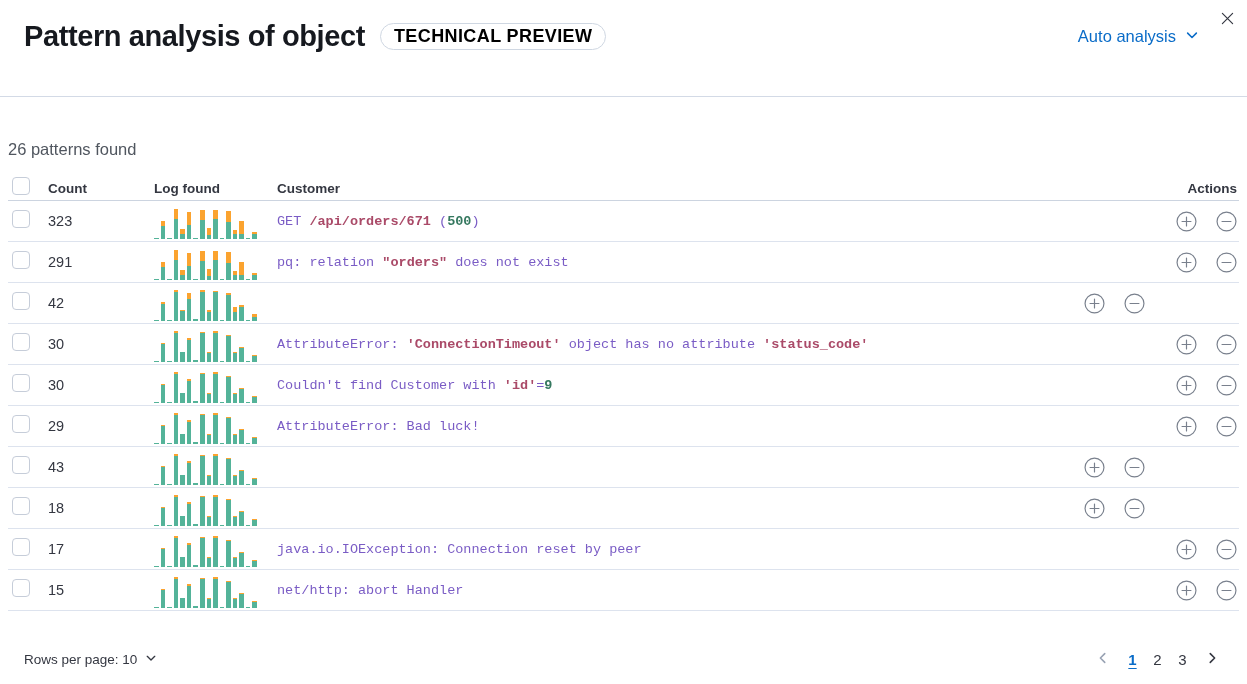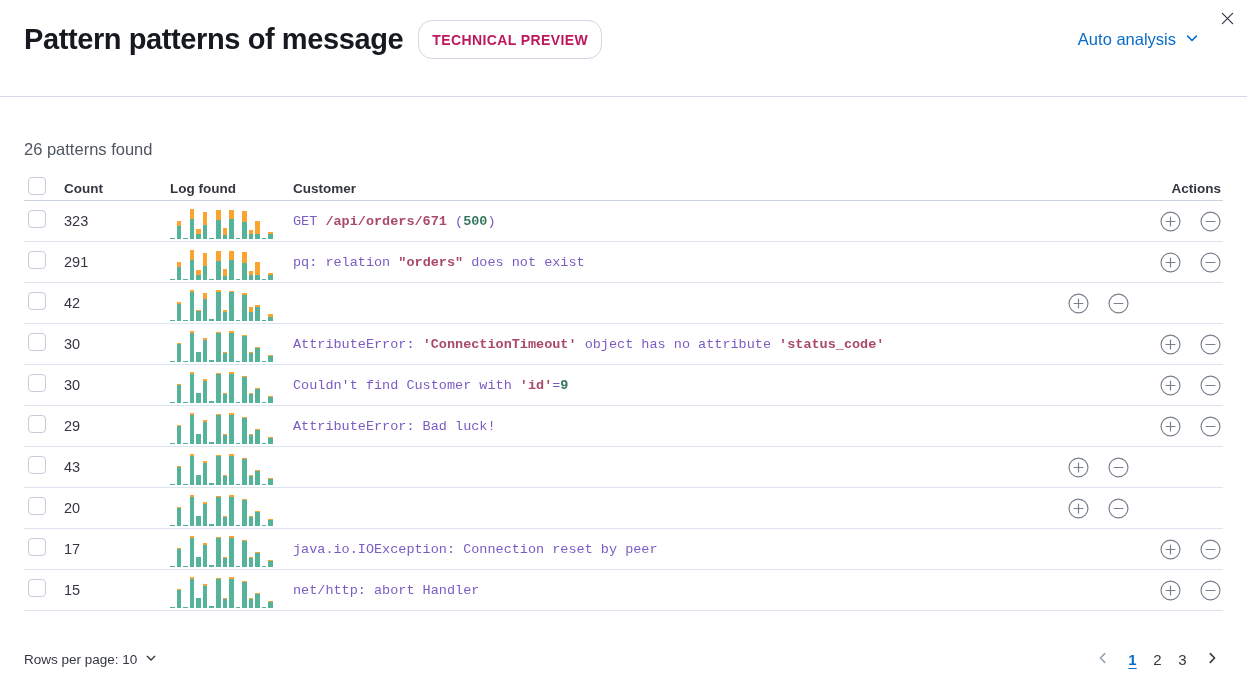--- a/index.html
+++ b/index.html
@@ -9,38 +9,38 @@
     font-family:"Liberation Sans", sans-serif; color:#343741;
     position:relative;
   }
 
   
   .flyout-header { position:relative; padding:20px 24px 0 24px; height:97px; border-bottom:1px solid var(--border,#d3dae6); }
   .header-row { display:flex; align-items:center; justify-content:space-between; padding-right:24px; }
   .title-wrap { display:flex; align-items:center; gap:15px; }
   .page-title { margin:0; font-size:29px; font-weight:700; color:#16191f; letter-spacing:-0.4px; }
   .badge {
-    display:inline-flex; align-items:center; height:39px; padding:0 13px;
+    display:inline-flex; align-items:center; height:27px; padding:0 13px;
     border:1px solid #cfd7e2; border-radius:14px;
-    font-size:14px; font-weight:700; letter-spacing:0.4px; color:#be185d; background:#fff;
+    font-size:18px; font-weight:700; letter-spacing:0.4px; color:#000000; background:#fff;
     white-space:nowrap;
   }
   .sampling-btn {
     display:inline-flex; align-items:center; gap:9px;
     background:none; border:none; padding:0; cursor:pointer;
     color:var(--link-blue,#0a6cc8); font-size:16.5px; font-family:inherit;
   }
   .close-btn {
     position:absolute; top:5px; right:6px; width:26px; height:26px;
     background:none; border:none; padding:4px; cursor:pointer; color:#343741;
   }
   .close-btn svg { display:block; }
 
   
-  main { padding:0 24px; }
+  main { padding:0 8px; }
   .patterns-found { margin-top:43px; font-size:16.5px; color:#50565f; }
 
   .grid-cols { display:grid; grid-template-columns:40px 106px 123px 1fr 92px; align-items:center; }
   .t-head { margin-top:17px; height:25px; border-bottom:1px solid #ccd4e0; }
   .t-head .hcell { font-size:13.5px; font-weight:700; color:#343741; }
   .t-head .h-actions { text-align:right; padding-right:2px; }
 
   .t-row { height:41px; border-bottom:1px solid #dde3ee; }
 
   .checkbox {
@@ -97,21 +97,21 @@
 <header class="flyout-header">
   <button class="close-btn">
     <span>
       <svg width="17" height="17" viewBox="0 0 16 16">
           <path d="M3.2 3.2l9.6 9.6M12.8 3.2l-9.6 9.6" stroke="currentColor" stroke-width="1.1" stroke-linecap="round"></path>
         </svg>
     </span>
   </button>
   <div class="header-row">
     <div class="title-wrap">
-      <h1 class="page-title">Pattern patterns of message</h1>
+      <h1 class="page-title">Pattern analysis of object</h1>
       <span class="badge">TECHNICAL PREVIEW</span>
     </div>
     <button class="sampling-btn">
       <span>Auto analysis</span>
       <span>
         <svg width="14" height="14" viewBox="0 0 16 16">
             <path d="M3 5.8l5 5 5-5" fill="none" stroke="currentColor" stroke-width="1.8" stroke-linecap="round" stroke-linejoin="round"></path>
           </svg>
       </span>
     </button>
@@ -704,21 +704,21 @@
                   <path d="M8 4.6v6.8M4.6 8h6.8" stroke="currentColor" stroke-width="0.9" stroke-linecap="round"></path>
                 </svg></span></button>
             <button class="icon-btn"><span><svg width="21" height="21" viewBox="0 0 16 16">
                   <circle cx="8" cy="8" r="7.2" fill="none" stroke="currentColor" stroke-width="0.9"></circle>
                   <path d="M4.6 8h6.8" stroke="currentColor" stroke-width="0.9" stroke-linecap="round"></path>
                 </svg></span></button>
           </div>
         </div>
         <div class="grid-cols t-row">
           <div><span class="checkbox"></span></div>
-          <div class="c-count">20</div>
+          <div class="c-count">18</div>
           <div class="c-chart">
             <div class="spark">
               <div class="bar">
                 <div class="o" style="height:0%"></div>
                 <div class="g" style="height:4%"></div>
               </div>
               <div class="bar">
                 <div class="o" style="height:3%"></div>
                 <div class="g" style="height:52%"></div>
               </div>

